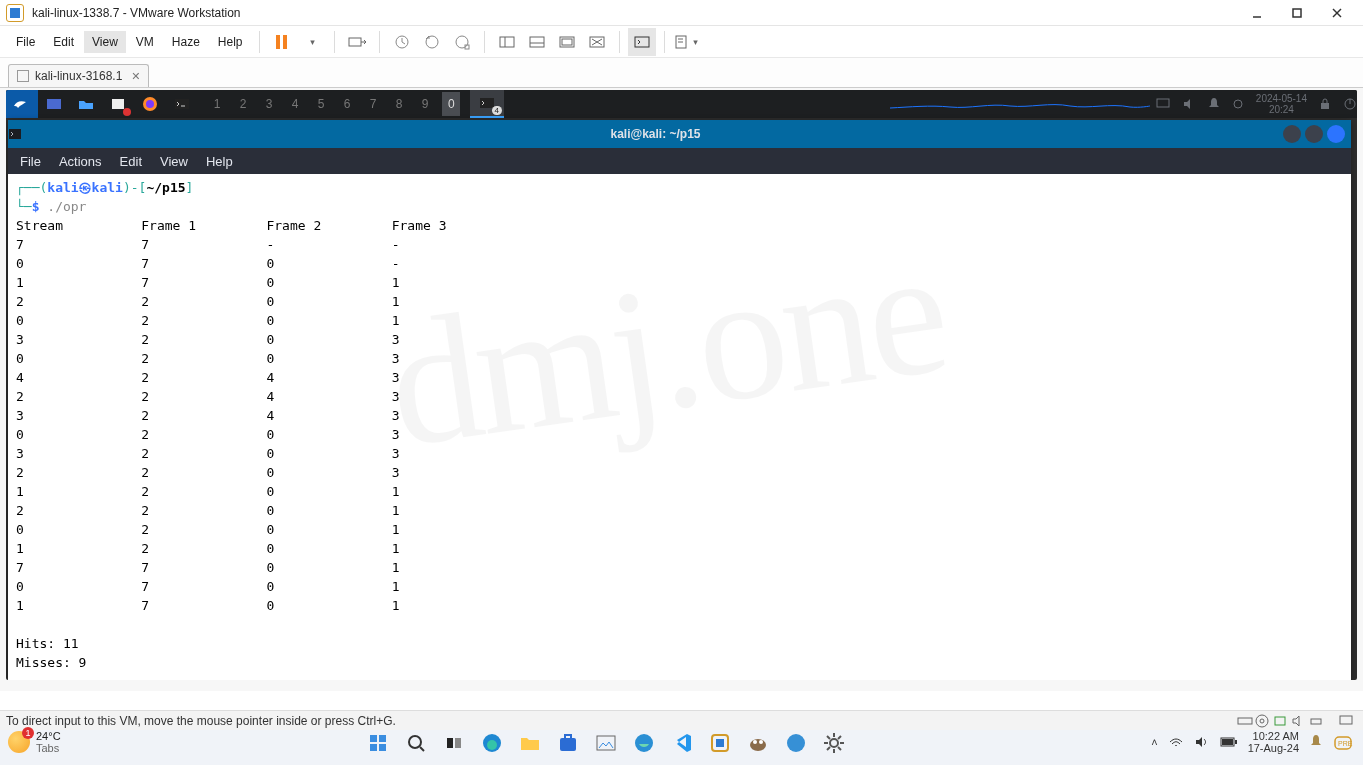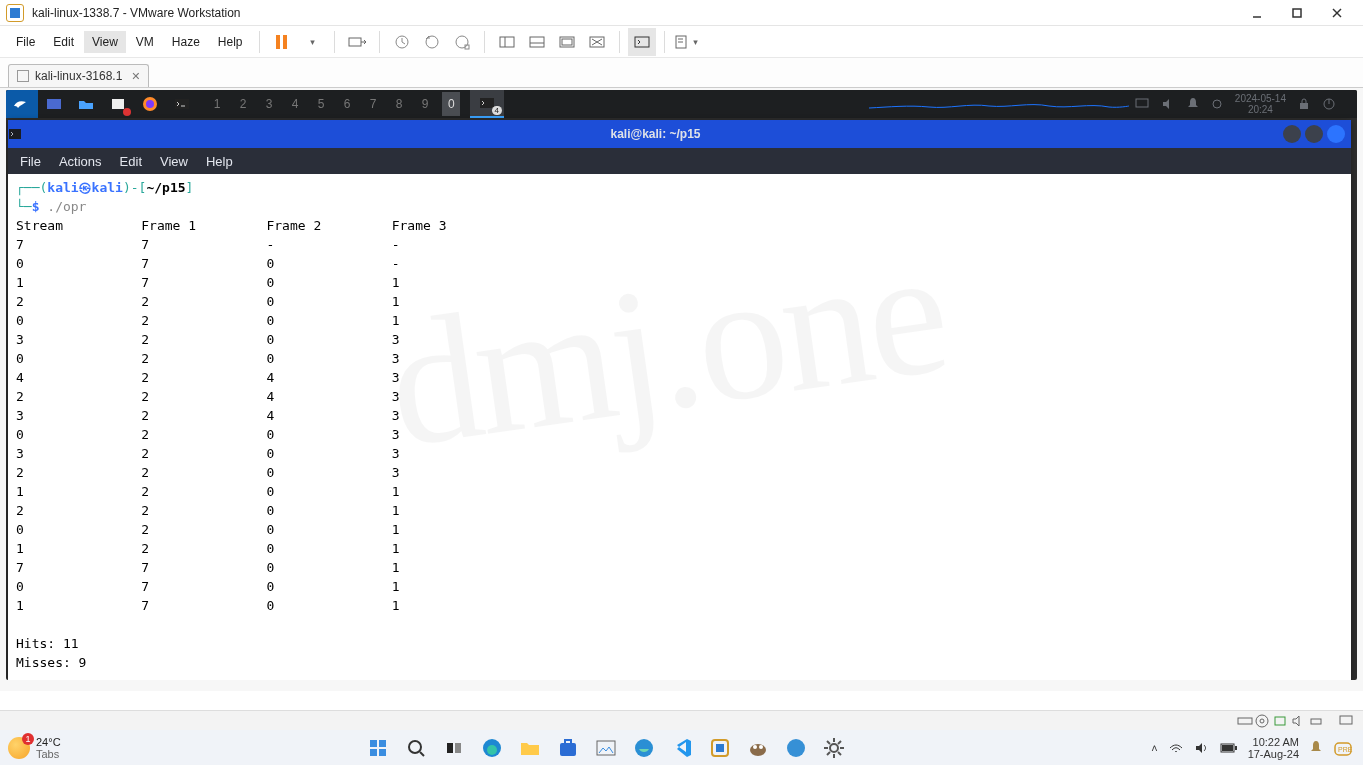--- a/index.html
+++ b/index.html
@@ -36,26 +36,26 @@
 
   
   .kali-bar { height: 28px; background: #1d1f21; display: flex; align-items: center; color: #9aa0a6; font-size: 12px; }
   .kali-bar .kali-btn { width: 32px; height: 28px; display: flex; align-items: center; justify-content: center; }
   .kali-bar .kali-dragon { background: #0b5aa8; }
   .kali-bar .ws { width: 18px; text-align: center; color: #777; }
   .kali-bar .ws.active { background: #4a4d52; color: #ddd; padding:5px 6px;}
   .kali-bar .task-term { width:34px; height:28px; display:flex; align-items:center; justify-content:center; background:#3a3d42; border-bottom:2px solid #3aa3ff; position:relative;}
   .kali-bar .task-term .badge { position:absolute; right:2px; bottom:1px; font-size:8px; background:#ddd; color:#222; border-radius:6px; padding:0 3px; line-height:9px;}
   .kali-bar .spacer { flex: 1; }
-  .kali-bar .tray { display:flex; align-items:center; gap:12px; padding-right:21px; color:#6b6f76; font-size:11px;}
+  .kali-bar .tray { display:flex; align-items:center; gap:12px; padding-right:0; color:#6b6f76; font-size:11px;}
   .clock-block { text-align:center; line-height:11px; font-size:10px; color:#6b6f76; }
 
   
   .term-window { position:absolute; left:2px; right:6px; top:30px; bottom:0; background:#000; border-radius:4px 4px 0 0; box-shadow:0 1px 6px rgba(0,0,0,.4); }
-  .term-title { height:28px; background:#1d4ed8; display:flex; align-items:center; color:#cfd3da; font-size:12px; }
+  .term-title { height:28px; background:#0369a1; display:flex; align-items:center; color:#cfd3da; font-size:12px; }
   .term-title .tt-ico { width:24px; text-align:center; }
   .term-title .tt-text { flex:1; text-align:center; color:#dfe2e8; font-weight:600;}
   .term-title .dot { width:18px; height:18px; border-radius:50%; margin-left:4px; }
   .term-title .dot.min { background:#3c414c; }
   .term-title .dot.max { background:#3c414c; }
   .term-title .dot.cls { background:#2c74ff; margin-right:6px;}
   .term-menu { height:26px; display:flex; align-items:center; gap:18px; padding:0 12px; background:#2a2e39; color:#e3e6ee; font-size:13px;}
   .term-body { position:absolute; top:54px; left:0; right:0; bottom:0; background:#fff; color:#000; overflow:auto; }
   .term-body pre { font-family: "DejaVu Sans Mono","Menlo","Consolas",monospace; font-size:13px; line-height:19px; padding:4px 8px 8px 8px; white-space:pre; }
 
@@ -66,21 +66,21 @@
   .c-blue  { color:#3a73ff; font-weight:600;}
   .c-teal  { color:#2aa89b; }
   .c-gray  { color:#888; }
 
   
   .statusbar { position:absolute; left:0; right:0; bottom:35px; height:20px; background:#f3f3f3; border-top:1px solid #ddd; display:flex; align-items:center; padding:0 6px; color:#333; font-size:12px;}
   .statusbar .spacer { flex:1; }
   .statusbar .sicon { width:18px; text-align:center; color:#555;}
 
   
-  .wintask { position:absolute; left:0; right:0; bottom:0; height:35px; background:#f0f3f8; display:flex; align-items:center; }
+  .wintask { position:absolute; left:0; right:0; bottom:0; height:35px; background:#f0f3f8; display:flex; align-items:flex-start; }
   .wintask .weather { display:flex; align-items:center; gap:6px; padding-left:8px; font-size:11px; color:#222; line-height:12px;}
   .wintask .weather .sun { width:22px; height:22px; border-radius:50%; background:radial-gradient(circle at 35% 35%, #ffd36a, #f7a428);} 
   .wintask .weather .badge1 { position:relative; }
   .wintask .weather .badge1::after{ content:"1"; position:absolute; top:-4px; right:-4px; background:#e03030; color:#fff; font-size:9px; border-radius:50%; width:12px; height:12px; display:flex; align-items:center; justify-content:center;}
   .wintask .center { flex:1; display:flex; align-items:center; justify-content:center; gap:12px;}
   .wintask .center .tico { width:26px; height:26px; display:flex; align-items:center; justify-content:center; border-radius:4px;}
   .wintask .sys { display:flex; align-items:center; gap:10px; padding-right:10px; color:#333; font-size:11px;}
   .wintask .sys .timeblk { text-align:right; line-height:12px;}
 
   svg { display:block; }
@@ -348,20 +348,21 @@
 Hits: 11
 Misses: 9
 </pre>
       </div>
     </div>
 
   </div>
 </div>
 
 <div class="statusbar">
+  <div>To direct input to this VM, move the mouse pointer inside or press Ctrl+G.</div>
   <div class="spacer"></div>
   <div class="sicon">
       <svg width="16" height="12">
         <rect x="1" y="3" width="14" height="6" fill="none" stroke="#666"></rect>
       </svg>
     </div>
   <div class="sicon">
       <svg width="14" height="14">
         <circle cx="7" cy="7" r="6" fill="none" stroke="#666"></circle>
         <circle cx="7" cy="7" r="2" fill="none" stroke="#666"></circle>

